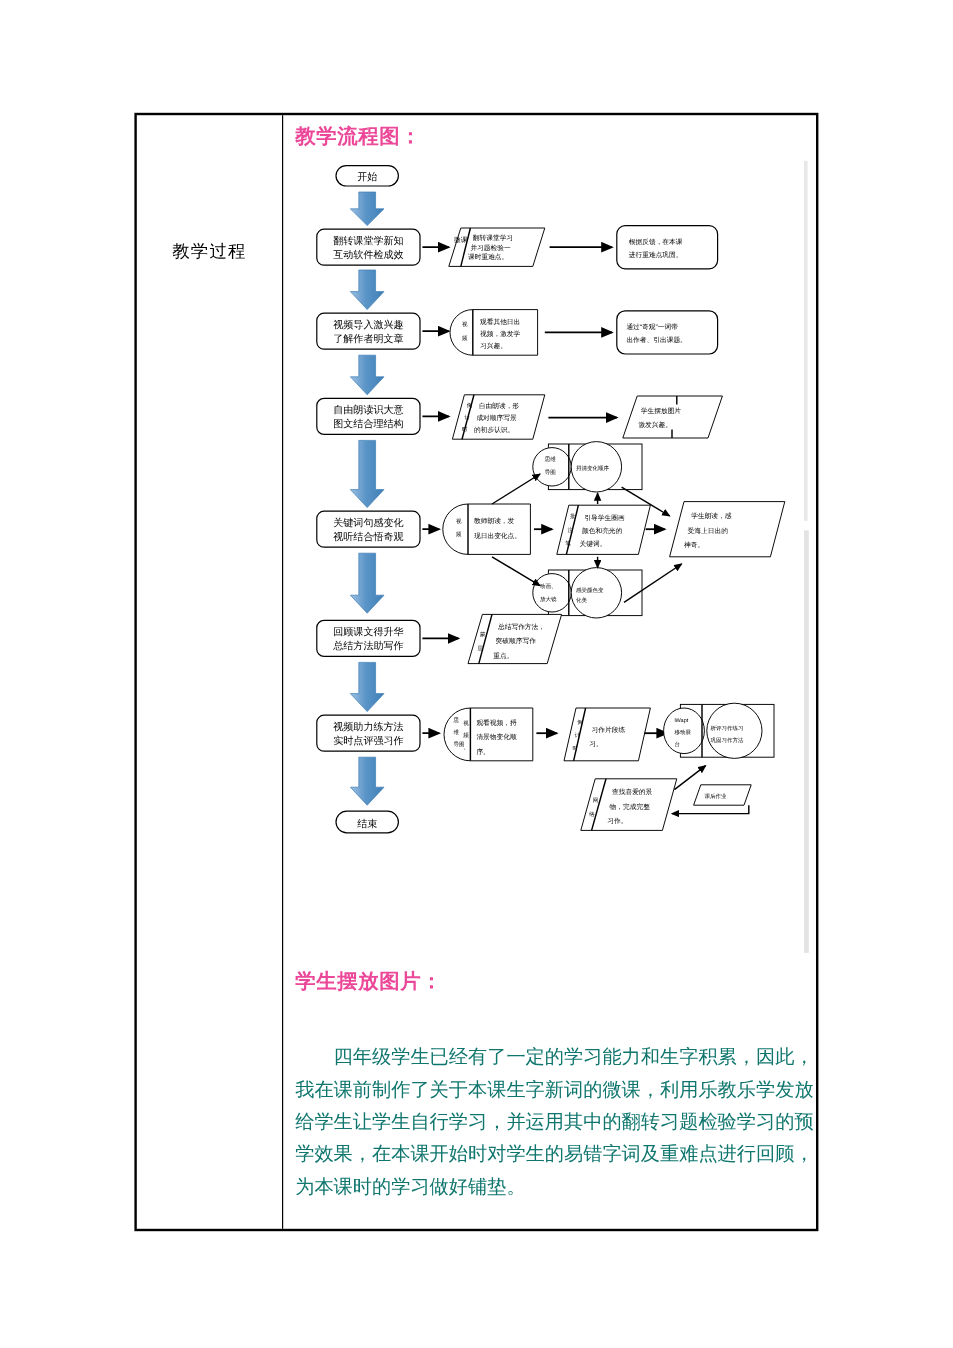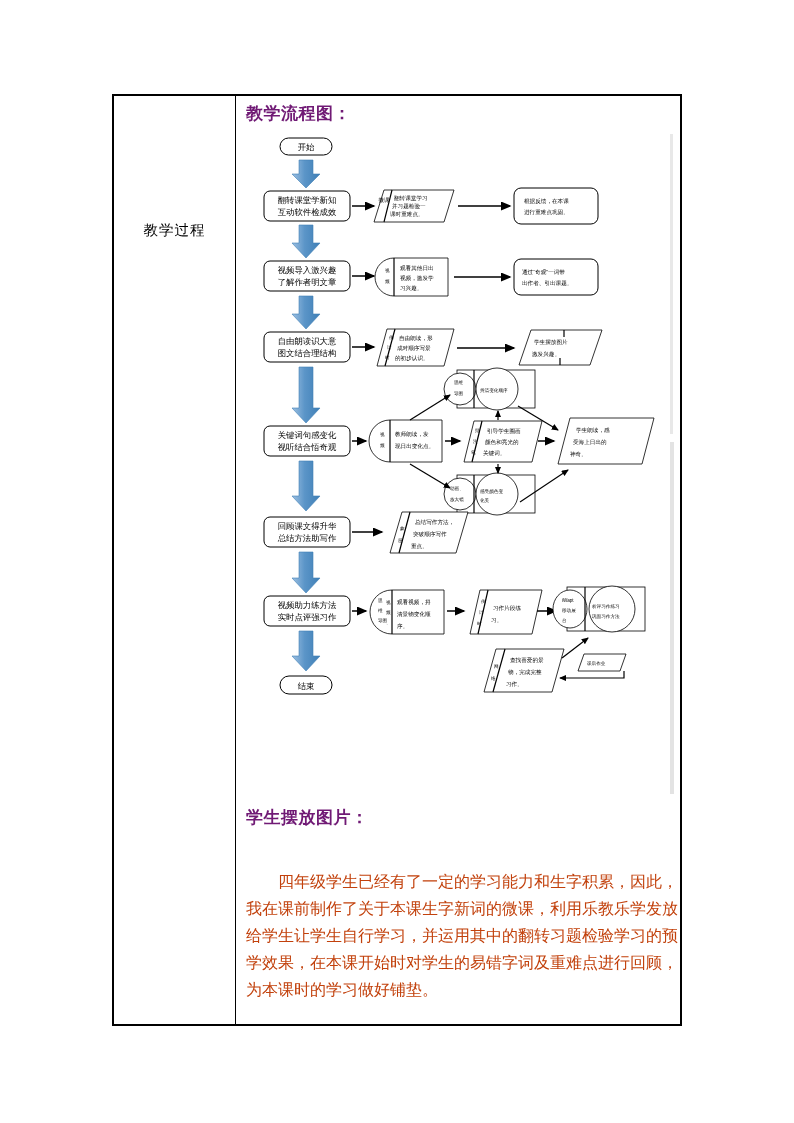--- a/index.html
+++ b/index.html
@@ -28,35 +28,34 @@
     position:relative;
   }
   .col-label .lbl{
     position:absolute;
     top:104px;left:0;right:0;
     text-align:center;
     font-size:14.5px;
     font-family:Liberation Sans, sans-serif;
     color:#000;
     letter-spacing:1px;
-    margin-top:21px;
   }
   .col-body{
     flex:1;
     box-sizing:border-box;
     position:relative;
     padding:0;
   }
 
   
   .heading{
     font-family:Liberation Serif, serif;
     font-weight:bold;
     font-size:17px;
-    color:#701a75;
+    color:#ec4899;
     letter-spacing:.5px;
   }
   #h-flow{position:absolute;left:10px;top:6px;}
   #h-text{position:absolute;left:10px;top:710px;}
   #h-sec1{position:absolute;left:10px;top:735px;font-size:16.5px;}
 
   
   .flow-wrap{
     position:absolute;
     left:6px;top:34px;
@@ -65,21 +64,21 @@
   .flow-wrap svg{display:block;}
 
   
   .para{
     position:absolute;
     left:10px;top:772px;
     width:432px;
     font-size:16px;
     line-height:27px;
     text-indent:32px;
-    color:#c2410c;
+    color:#0f766e;
     font-family:"Liberation Sans","DejaVu Sans",sans-serif;
     text-align:justify;
   }
 
   
   svg text{font-family:"Liberation Sans","DejaVu Sans",sans-serif;fill:#000;}
   .t-node{font-size:8.4px;}
   .t-small{font-size:5.6px;}
   .t-tiny{font-size:4.6px;}
   .t-vert{font-size:5.6px;}

